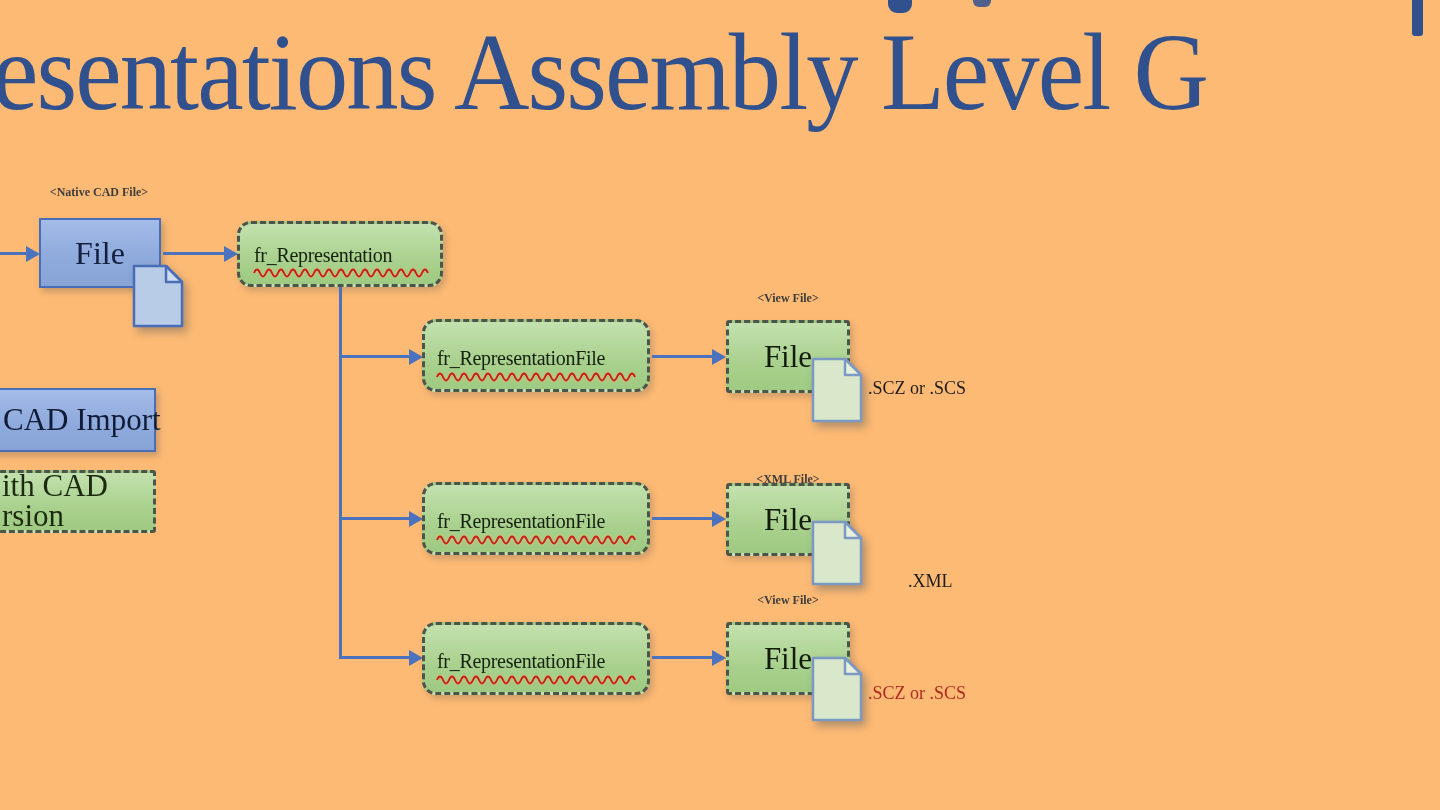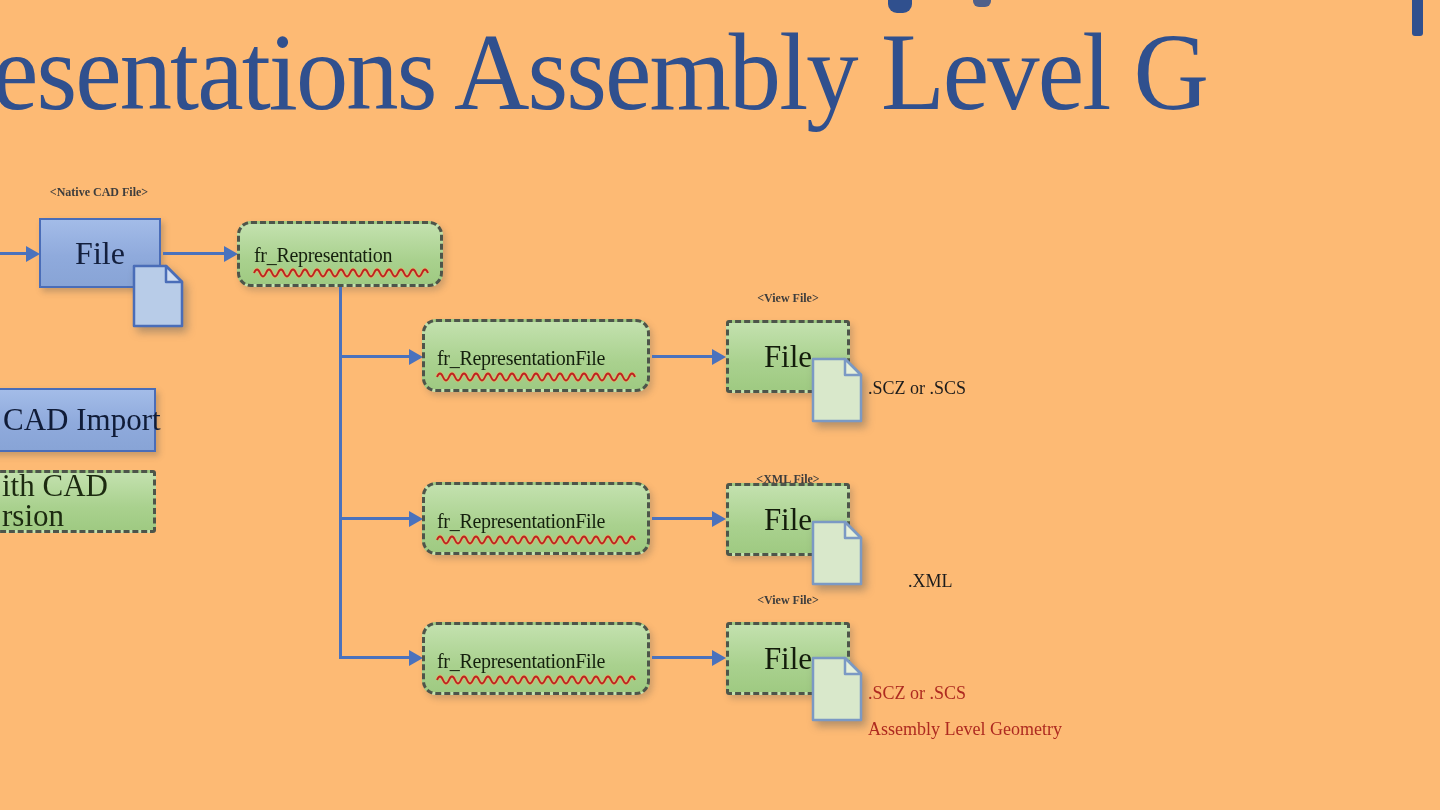--- a/index.html
+++ b/index.html
@@ -135,21 +135,20 @@
   <div class="ahead" style="left:712px;top:650px;"></div>
   <div class="tag" style="left:703px;top:593px;">&lt;View File&gt;</div>
   <div class="gbox square" style="left:726px;top:622px;width:124px;height:73px;">
     <div class="filelabel" style="top:16px;">File</div>
   </div>
   <svg class="docicon" style="left:810px;top:655px;" width="54" height="68" viewBox="0 0 54 68">
     <path d="M3 3 H35 L51 19 V65 H3 Z" fill="#d9e8cb" stroke="#7b99c4" stroke-width="2.5" stroke-linejoin="round"></path>
     <path d="M35 3 L51 19 H35 Z" fill="#e6f0da" stroke="#7b99c4" stroke-width="2.5" stroke-linejoin="round"></path>
   </svg>
   <div class="note red" style="left:868px;top:676px;">.SCZ or .SCS</div>
-  <div class="note red" style="left:868px;top:712px;">Assembly Level Geometry</div>
 
   <div class="bluebox" style="left:-44px;top:388px;width:200px;height:64px;"></div>
   <div class="legendlabel" style="left:3px;top:405px;color:#101c38;">CAD Import</div>
 
   <div class="gbox square" style="left:-44px;top:470px;width:200px;height:63px;box-shadow:none;"></div>
   <div class="legendlabel" style="left:2px;top:471px;color:#1c2a10;">ith CAD</div>
   <div class="legendlabel" style="left:2px;top:501px;color:#1c2a10;">rsion</div>
 
 </div>
 

